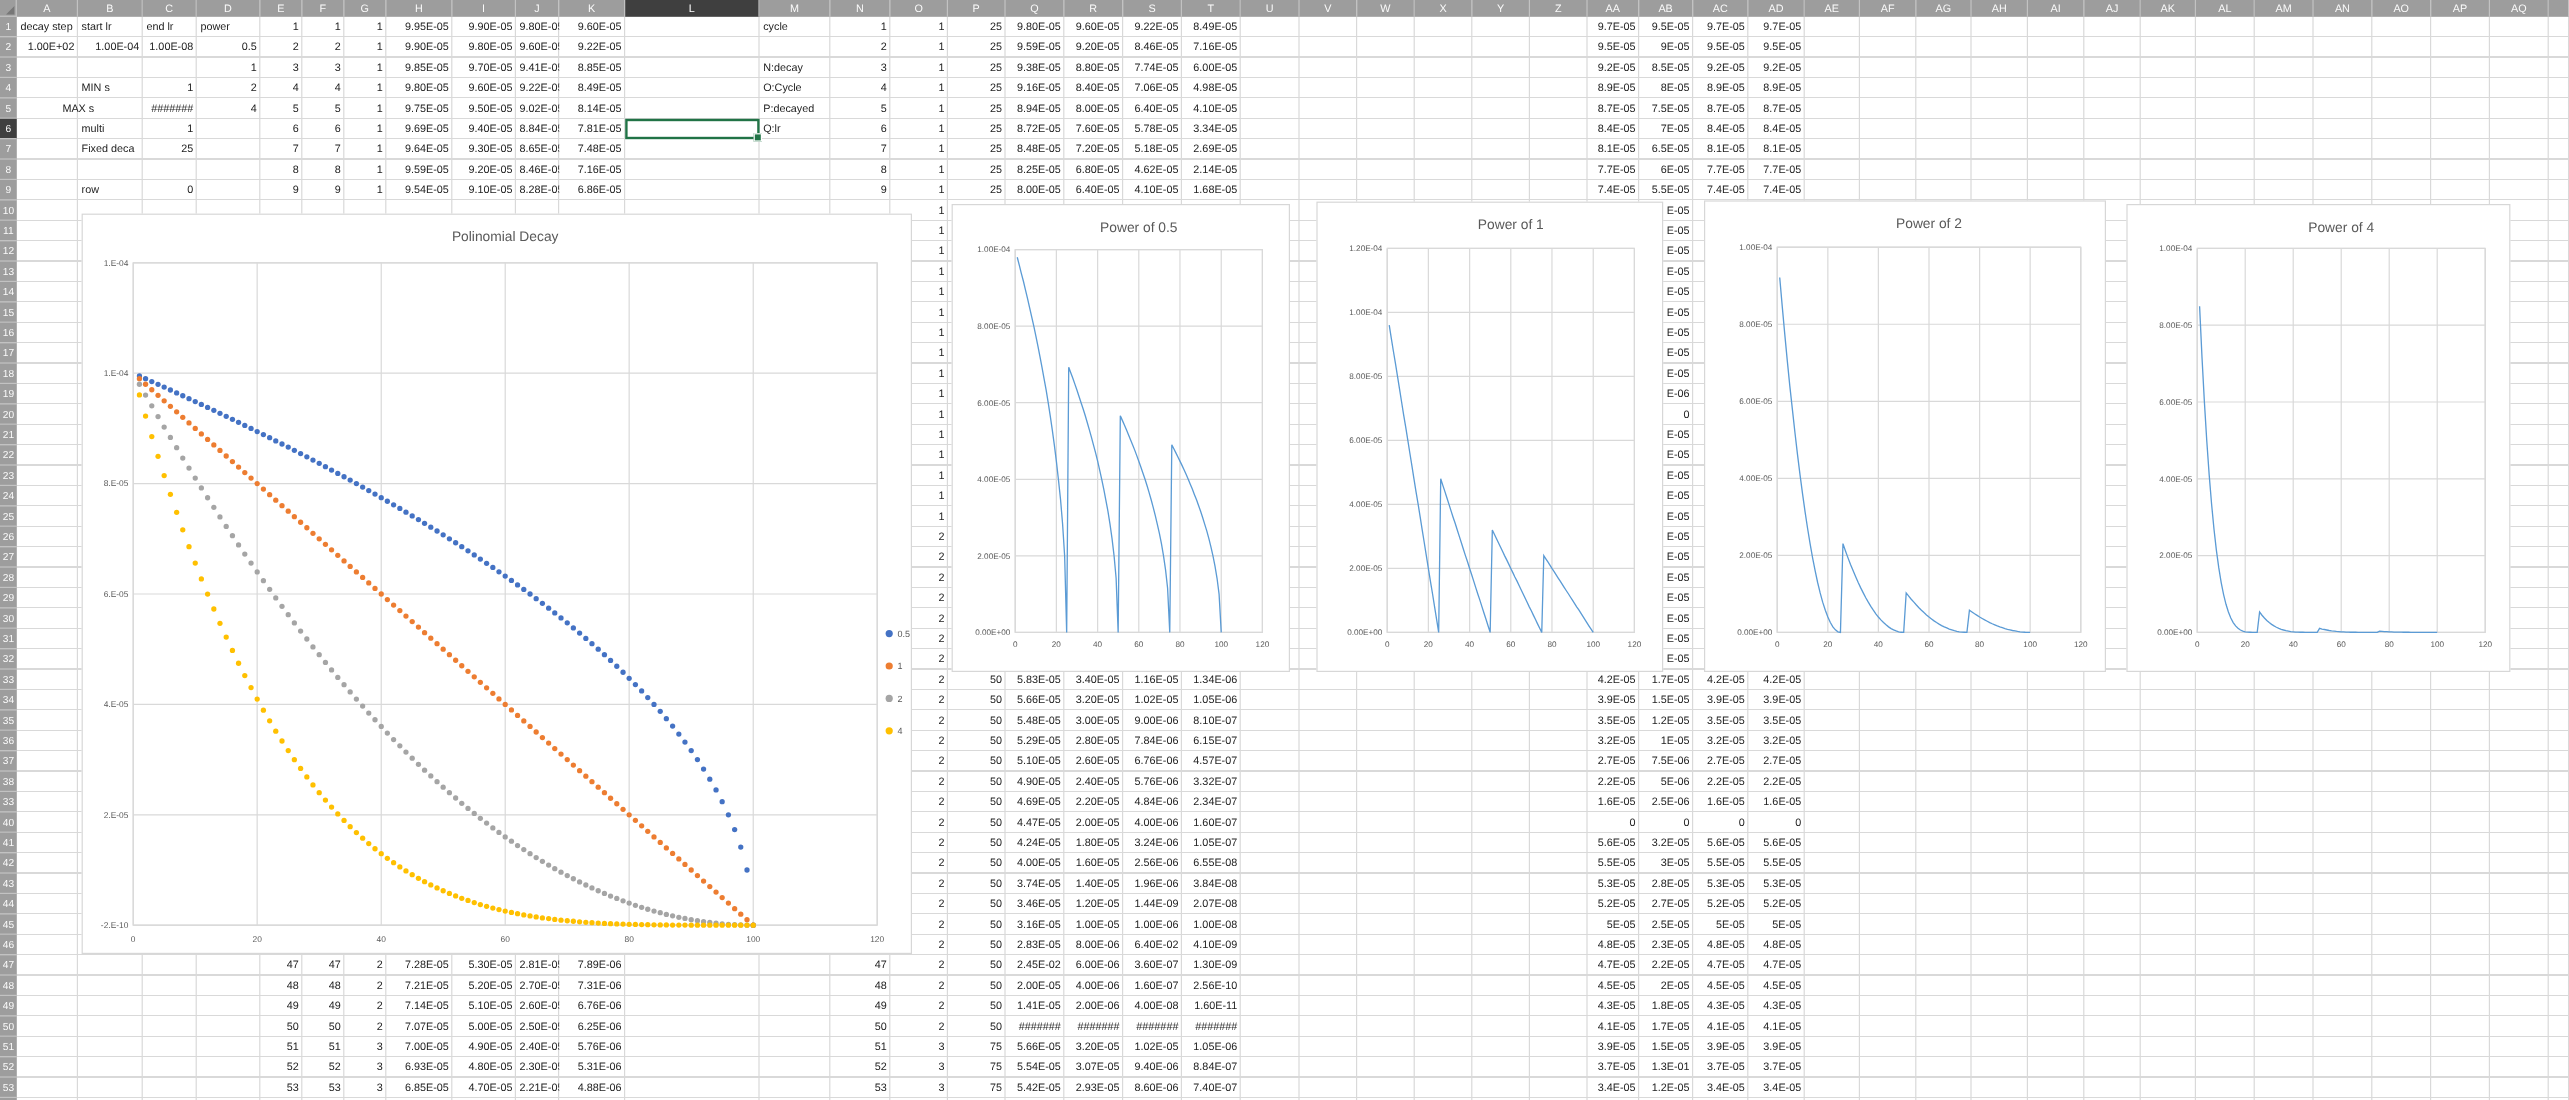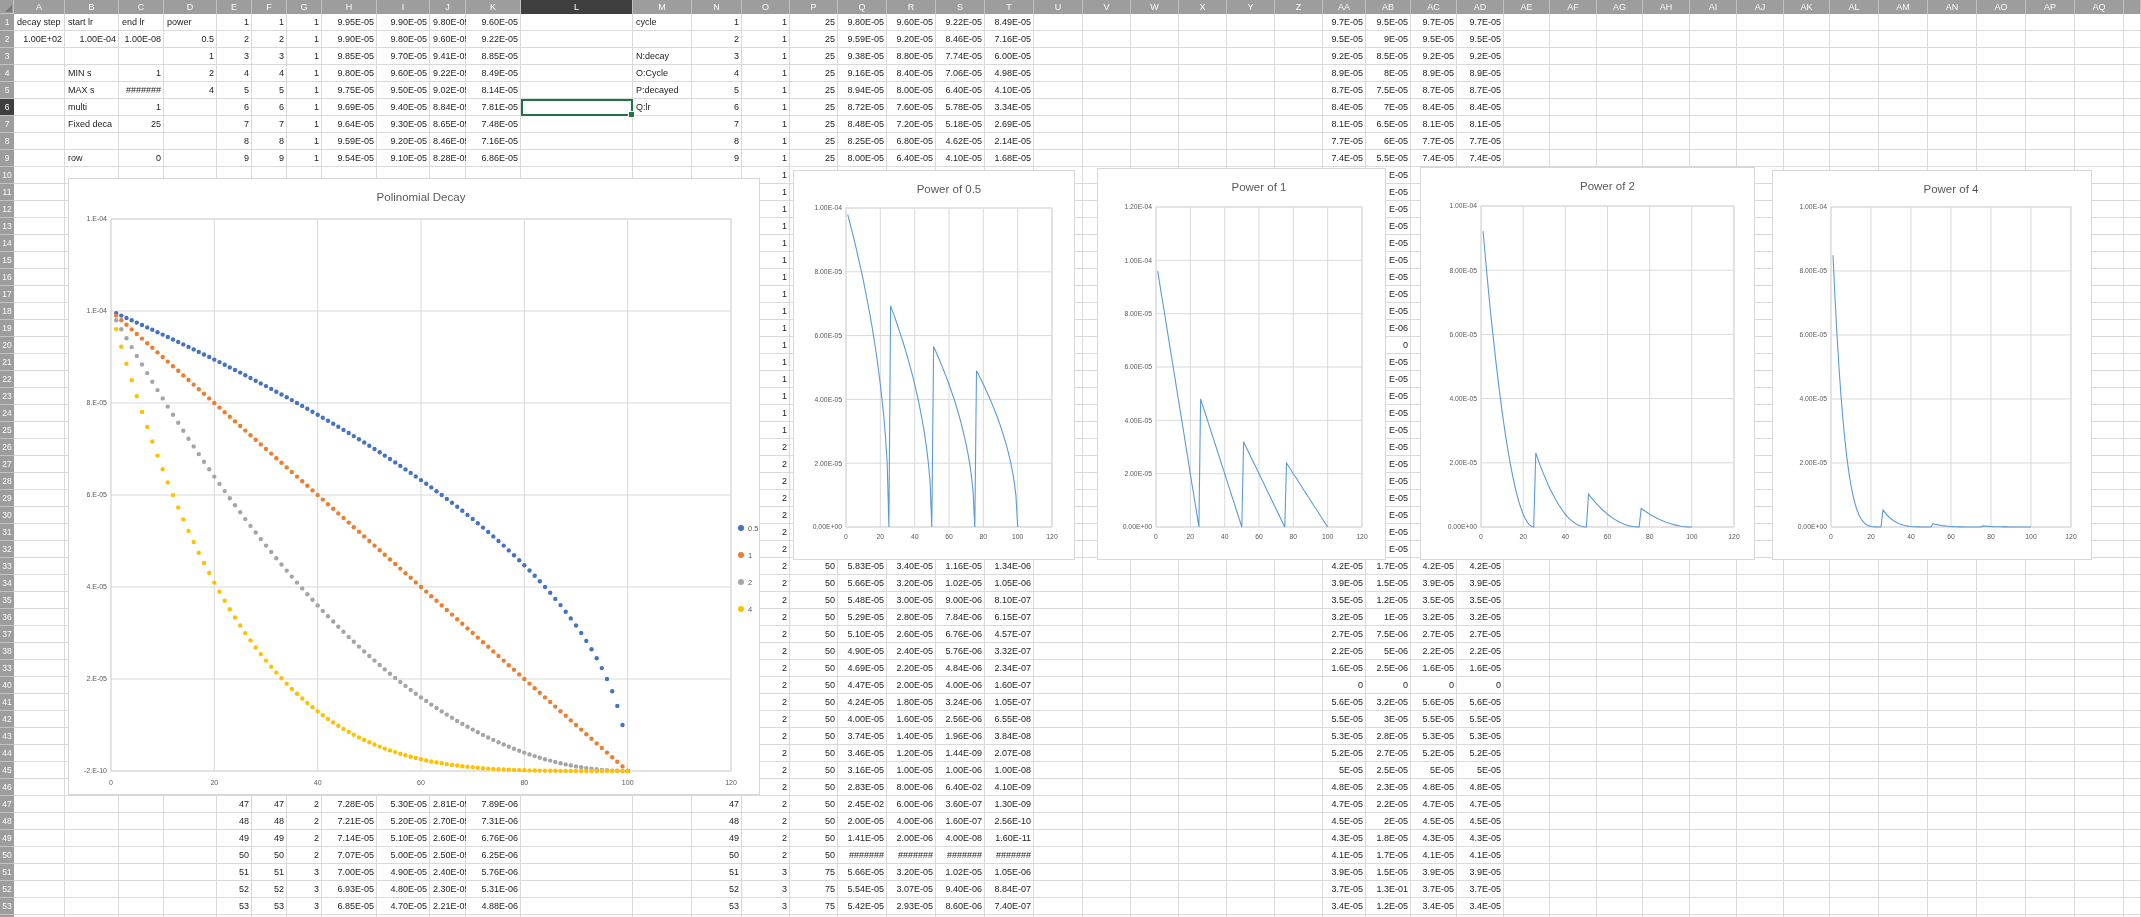--- a/index.html
+++ b/index.html
@@ -159,21 +159,21 @@
       <div class="cell num" style="left:742px;top:65px;width:48px">1</div>
       <div class="cell num" style="left:790px;top:65px;width:48px">25</div>
       <div class="cell num" style="left:838px;top:65px;width:49px">9.16E-05</div>
       <div class="cell num" style="left:887px;top:65px;width:49px">8.40E-05</div>
       <div class="cell num" style="left:936px;top:65px;width:49px">7.06E-05</div>
       <div class="cell num" style="left:985px;top:65px;width:49px">4.98E-05</div>
       <div class="cell num" style="left:1323px;top:65px;width:43px">8.9E-05</div>
       <div class="cell num" style="left:1366px;top:65px;width:45px">8E-05</div>
       <div class="cell num" style="left:1411px;top:65px;width:46px">8.9E-05</div>
       <div class="cell num" style="left:1457px;top:65px;width:47px">8.9E-05</div>
-      <div class="cell txt" style="left:65px;top:82px;width:54px">MAX s</div>
+      <div class="cell txt" style="left:49px;top:82px;width:54px">MAX s</div>
       <div class="cell num" style="left:119px;top:82px;width:45px">#######</div>
       <div class="cell num" style="left:164px;top:82px;width:53px">4</div>
       <div class="cell num" style="left:217px;top:82px;width:35px">5</div>
       <div class="cell num" style="left:252px;top:82px;width:35px">5</div>
       <div class="cell num" style="left:287px;top:82px;width:35px">1</div>
       <div class="cell num" style="left:322px;top:82px;width:55px">9.75E-05</div>
       <div class="cell num" style="left:377px;top:82px;width:53px">9.50E-05</div>
       <div class="cell num" style="left:430px;top:82px;width:36px">9.02E-05</div>
       <div class="cell num" style="left:466px;top:82px;width:55px">8.14E-05</div>
       <div class="cell txt" style="left:633px;top:82px;width:59px">P:decayed</div>

